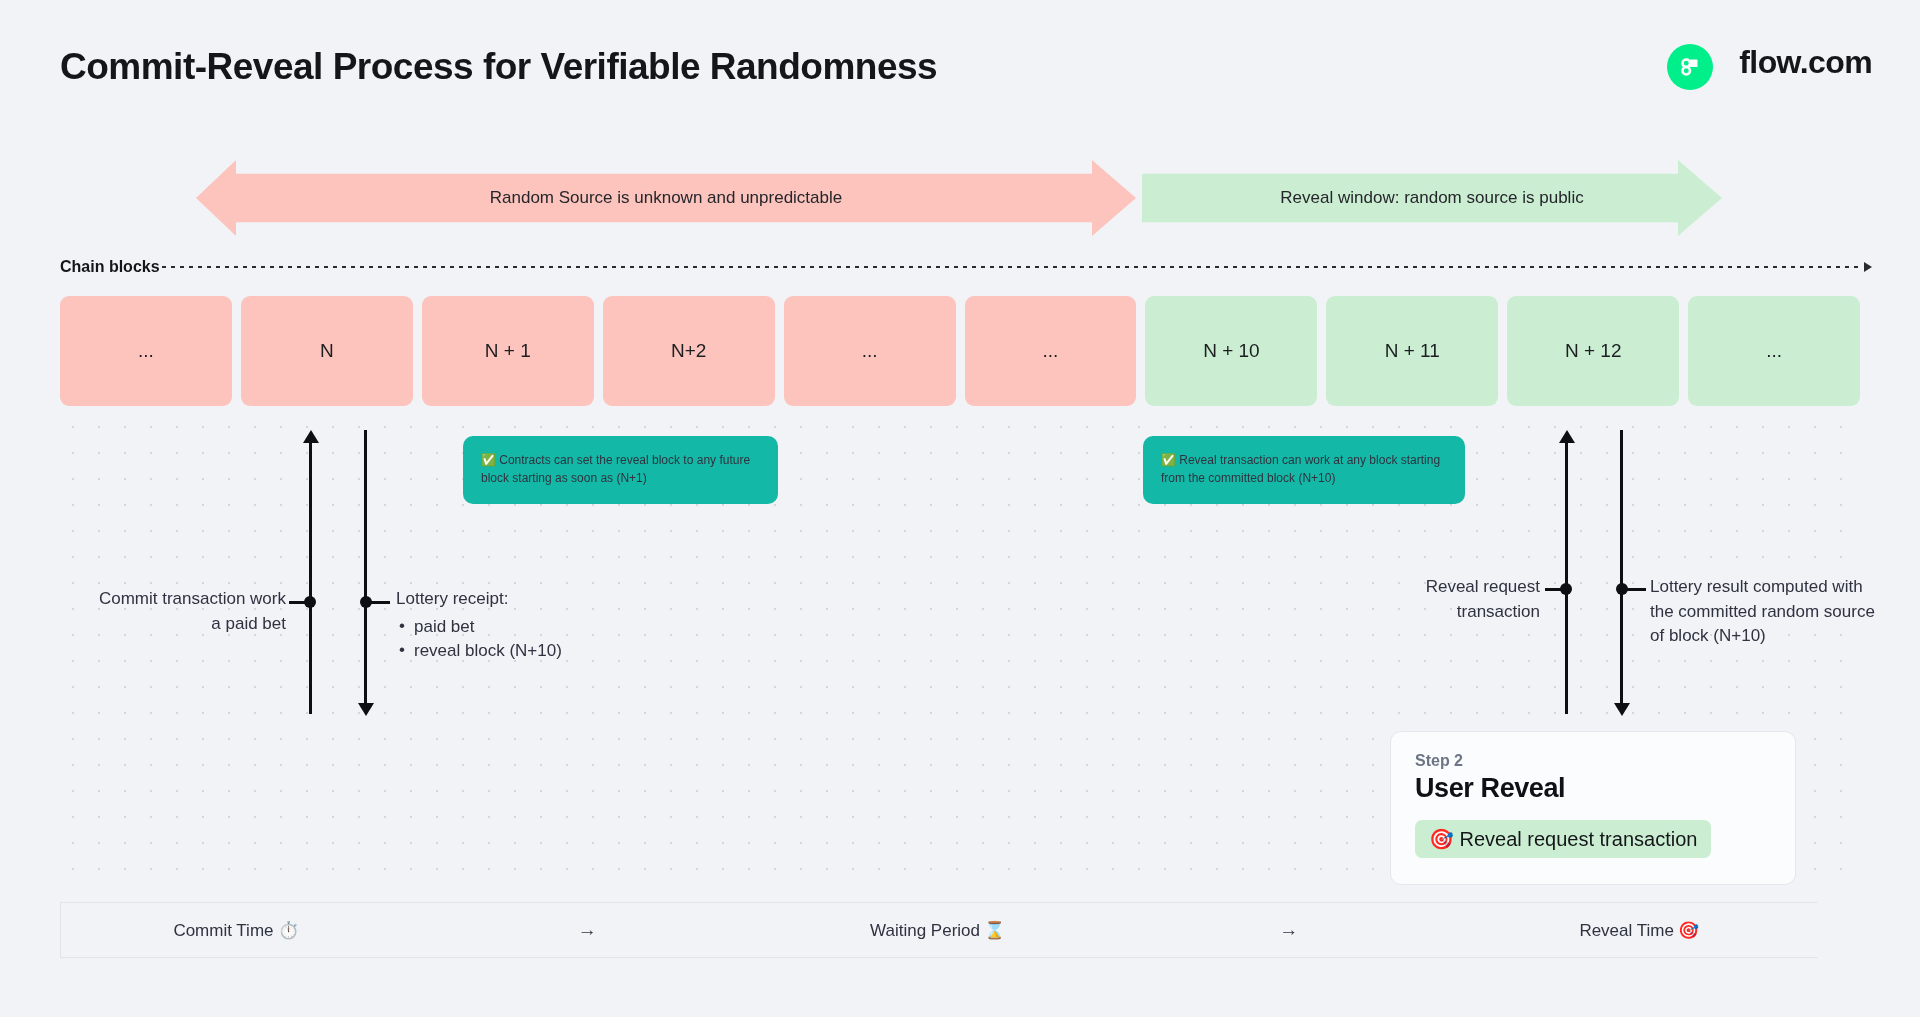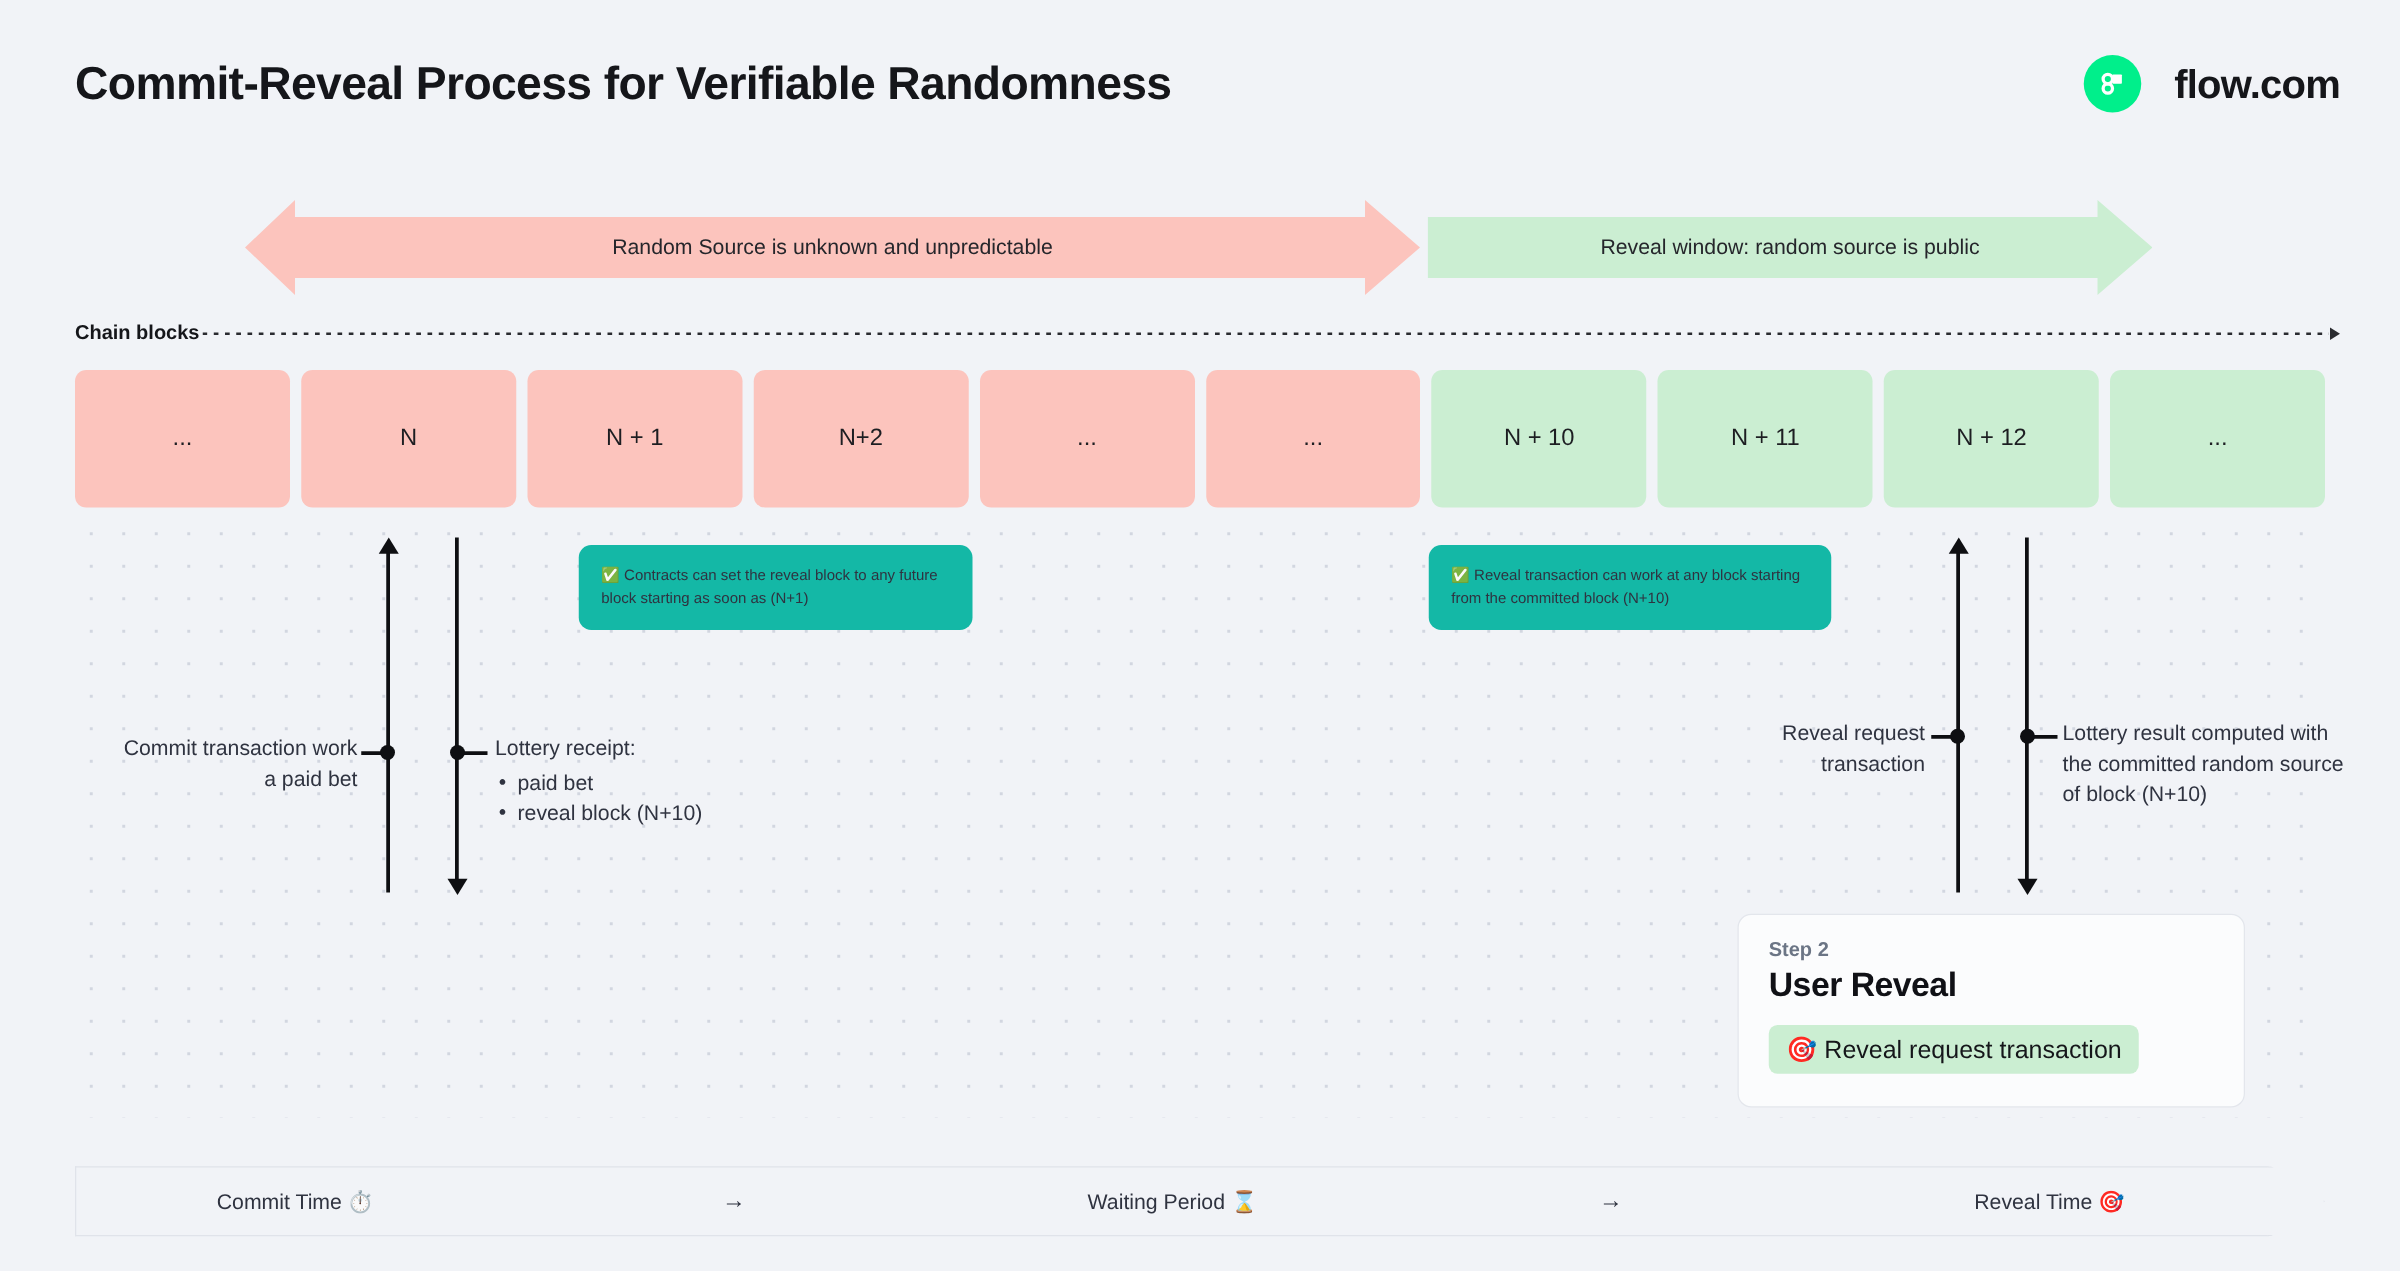--- a/index.html
+++ b/index.html
@@ -20,21 +20,21 @@
     position: absolute;
     top: 44px; left: 60px; right: 48px;
     display: flex; align-items: center; justify-content: space-between;
   }
   .title {
     font-size: 37px;
     font-weight: 700;
     color: #15161a;
     letter-spacing: -0.5px;
   }
-  .brand { display: flex; align-items: center; gap: 26px; }
+  .brand { display: flex; align-items: flex-start; gap: 26px; }
   .brand-mark {
     width: 46px; height: 46px; border-radius: 50%;
     background: #00ef8b;
     display: flex; align-items: center; justify-content: center;
   }
   .brand-name {
     font-size: 32px; font-weight: 700; color: #15161a; letter-spacing: -0.6px;
   }
 
   
@@ -166,21 +166,21 @@
     padding: 7px 14px;
     font-size: 20px;
     color: #15161a;
   }
   .pill-pink  { background: #fcc4bd; }
   .pill-green { background: #cbeed2; }
 
   
   .timeline {
     position: absolute;
-    top: 933px; left: 60px;
+    top: 902px; left: 60px;
     width: 1800px; height: 54px;
   }
   .timeline-body {
     position: absolute; left: 0; top: 0;
     width: 1755px; height: 56px;
     background: #f1f3f7;
     border: 1px solid #e0e3ea;
     border-right: none;
     display: flex; align-items: center;
   }

